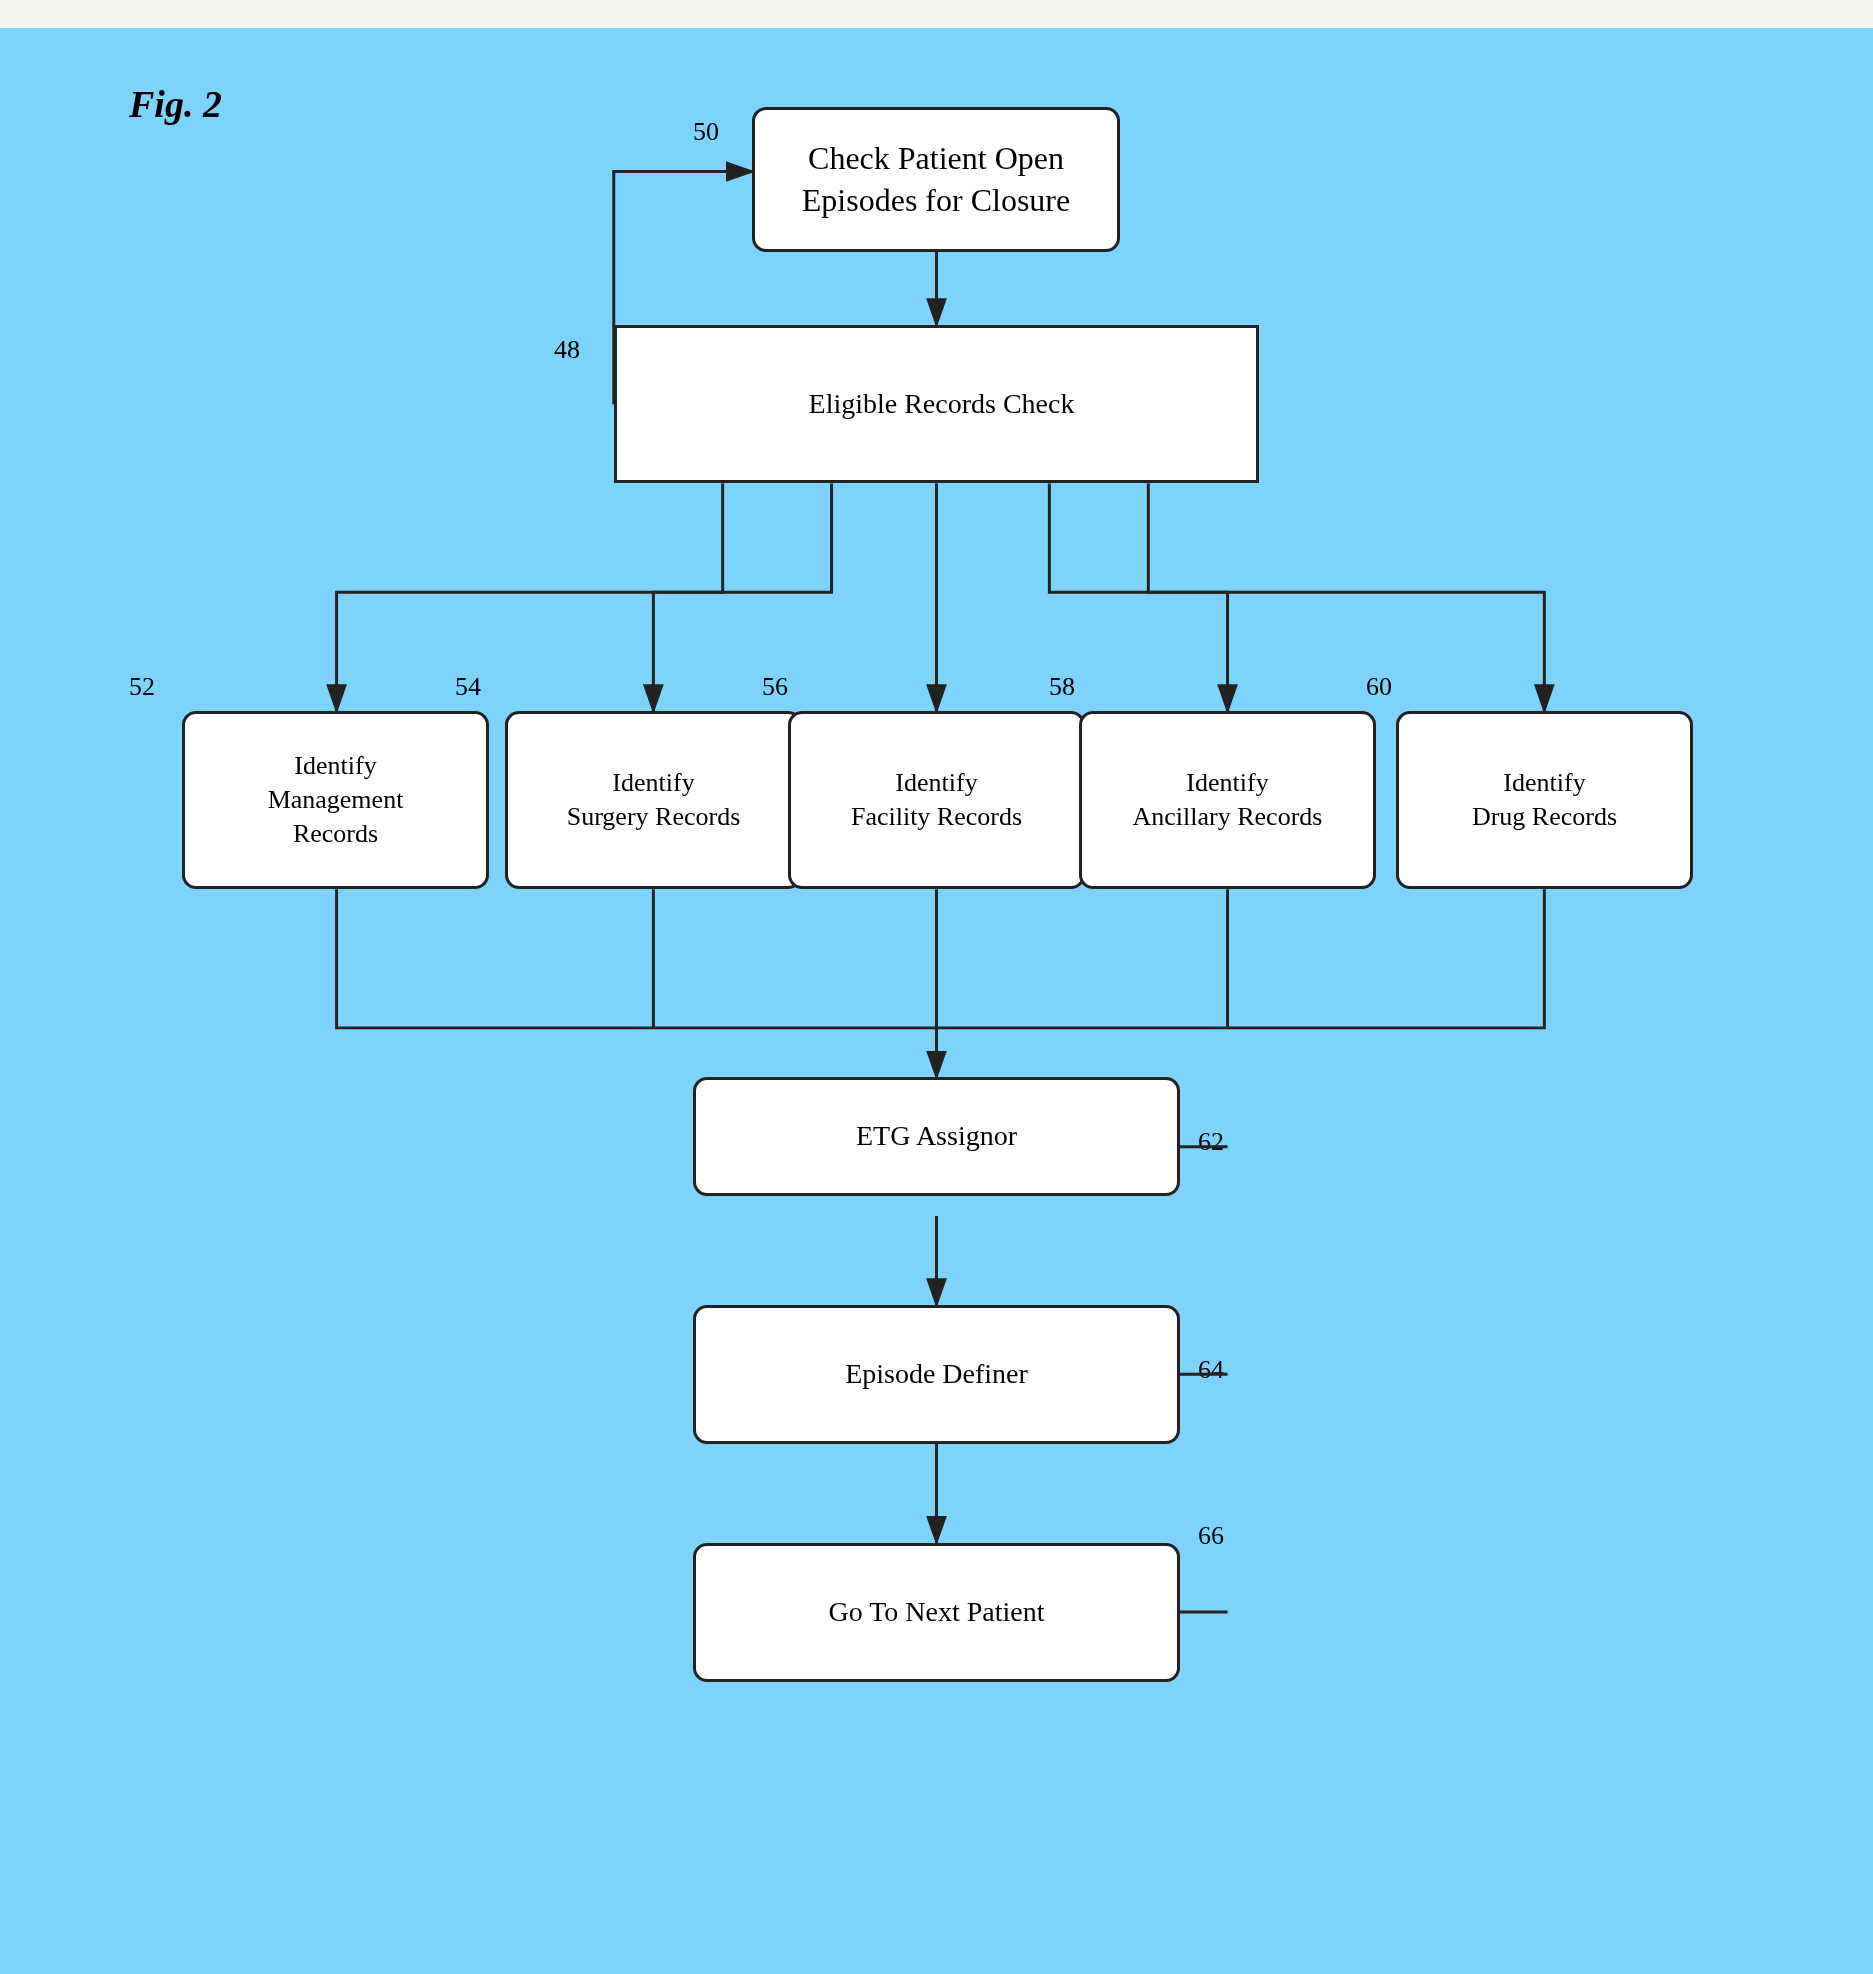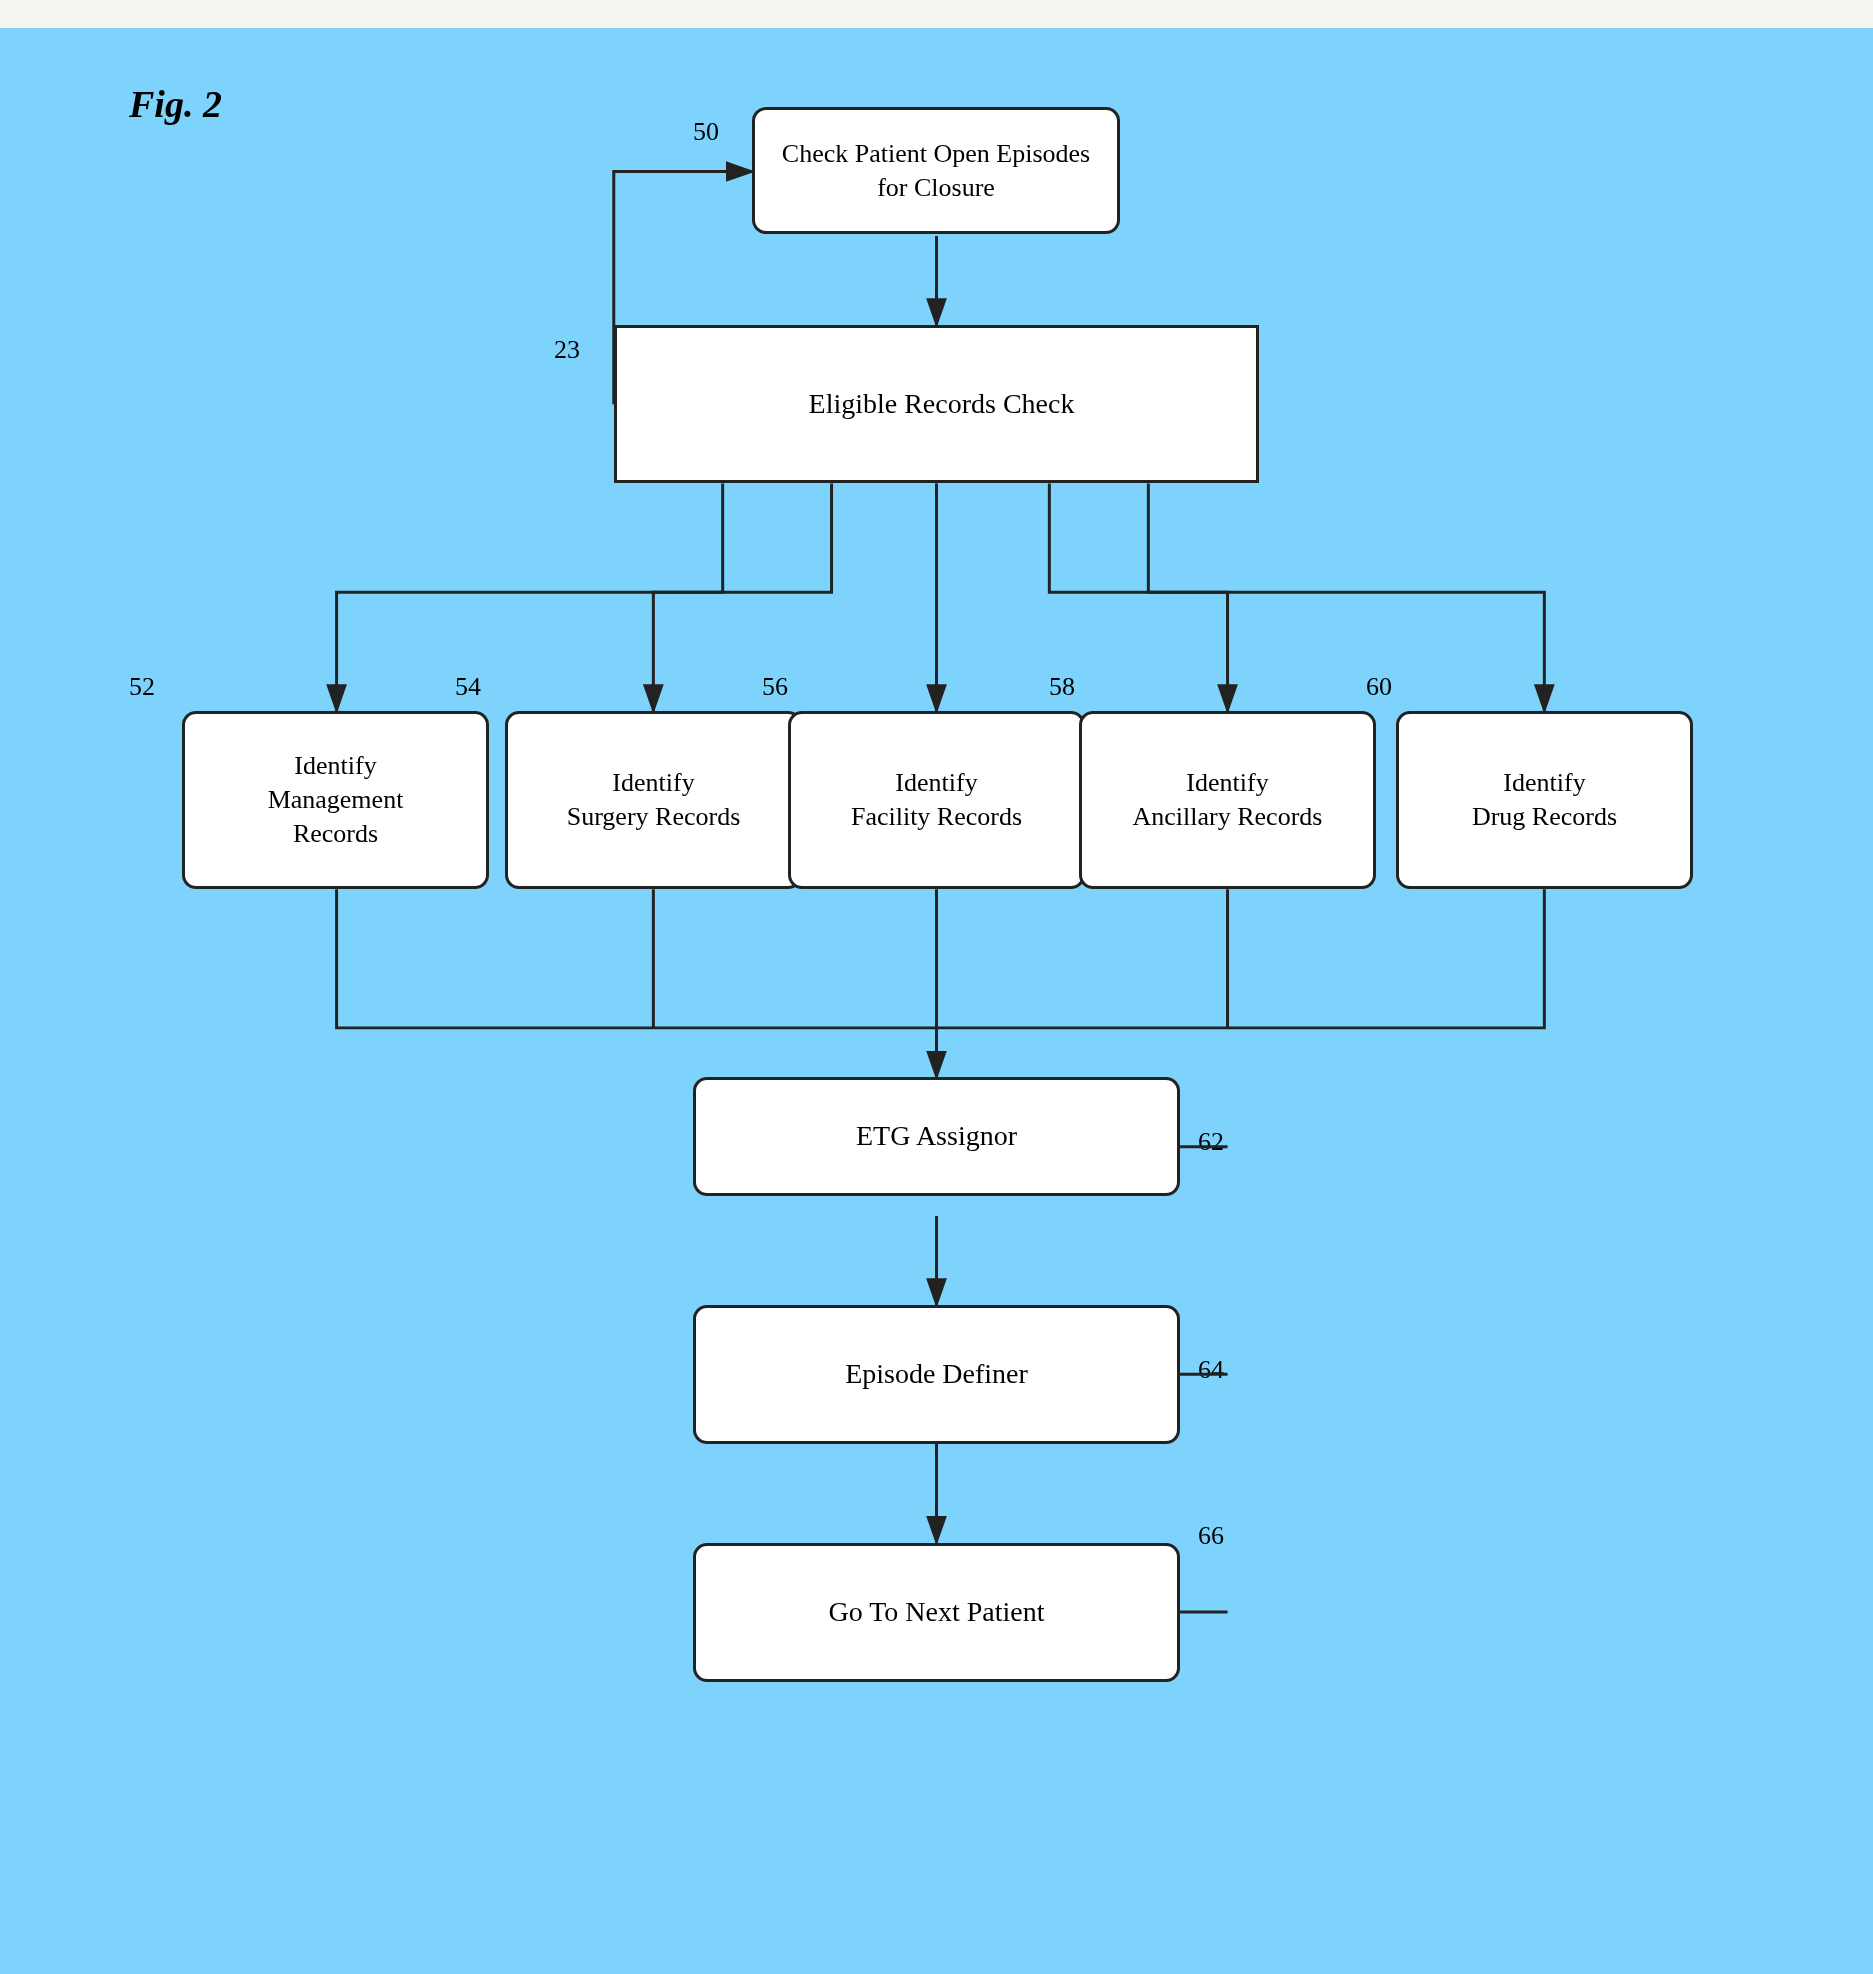--- a/index.html
+++ b/index.html
@@ -92,30 +92,30 @@
 
     <polyline points="1560,870 1560,1010 946,1010" fill="none" stroke="#222" stroke-width="3"></polyline>
 
     <line x1="946" y1="1010" x2="946" y2="1060" stroke="#222" stroke-width="3" marker-end="url(#arrowhead)"></line>
 
     <line x1="946" y1="1200" x2="946" y2="1290" stroke="#222" stroke-width="3" marker-end="url(#arrowhead)"></line>
 
     <line x1="946" y1="1430" x2="946" y2="1530" stroke="#222" stroke-width="3" marker-end="url(#arrowhead)"></line>
   </svg>
 
-  <div class="box" style="left:752px; top:79px; width:368px; height:127px; font-size:26px;">
+  <div class="box" style="left:752px; top:79px; width:368px; height:145px; font-size:32px;">
     <span>Check Patient Open Episodes
 for Closure</span>
   </div>
   <div class="label-number" style="left:693px; top:89px;">50</div>
 
   <div class="box" style="left:614px; top:297px; width:645px; height:158px; font-size:28px; border-radius:0;padding-left:24px;">
     <span>Eligible Records Check</span>
   </div>
-  <div class="label-number" style="left:554px; top:307px;">23</div>
+  <div class="label-number" style="left:554px; top:307px;">48</div>
 
   <div class="box" style="left:182px; top:683px; width:307px; height:178px; font-size:26px;">
     <span style="white-space:pre-line;">Identify
 Management
 Records</span>
   </div>
   <div class="label-number" style="left:129px; top:644px;">52</div>
 
   <div class="box" style="left:505px; top:683px; width:297px; height:178px; font-size:26px;">
     <span style="white-space:pre-line;">Identify

